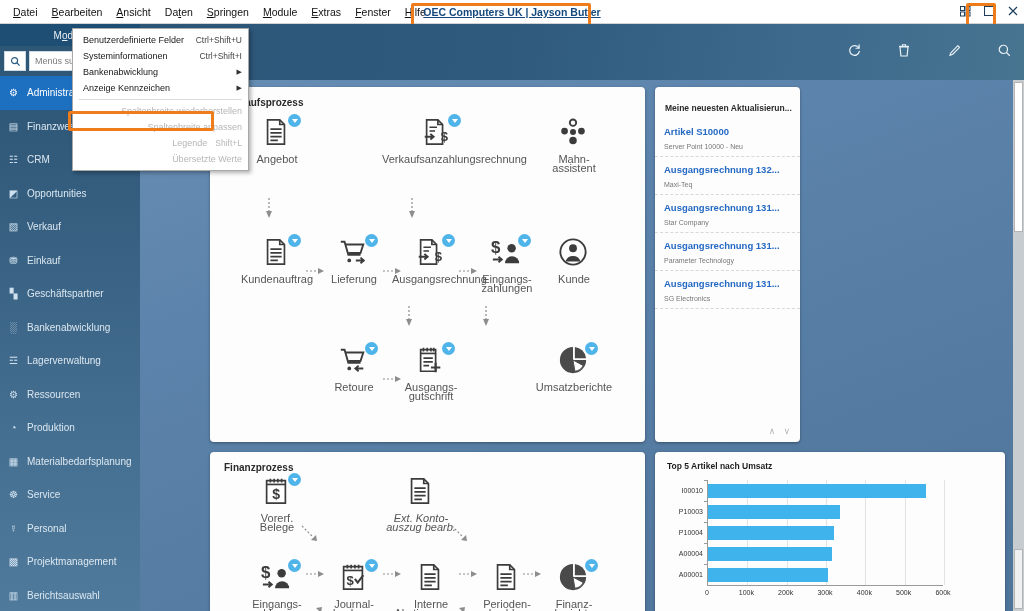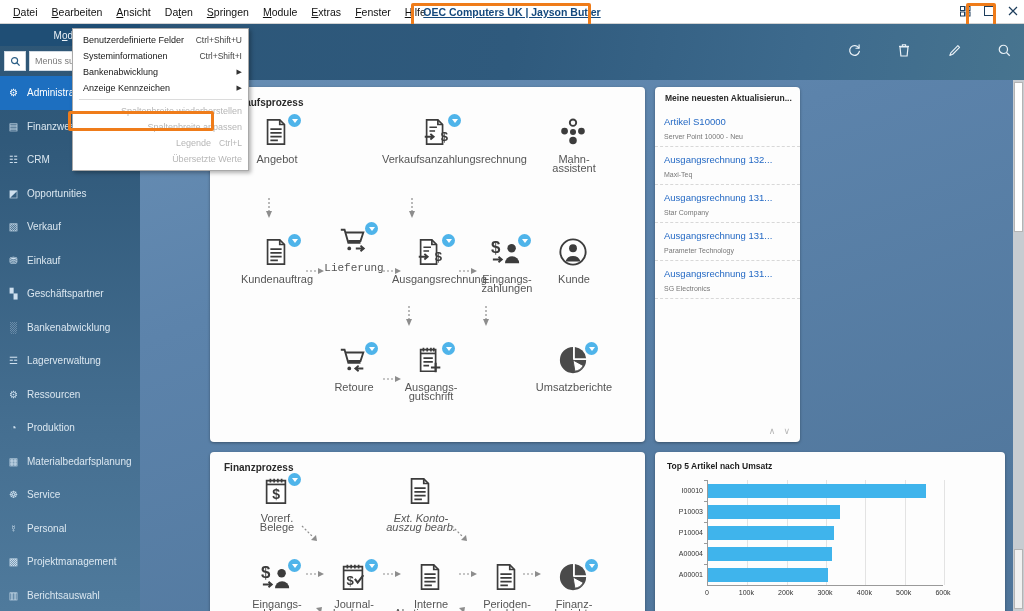--- a/index.html
+++ b/index.html
@@ -89,23 +89,23 @@
   .node .glyph svg{width:30px;height:30px;display:block;}
   .node .badge{
     position:absolute;right:-8px;top:-3px;width:13px;height:13px;border-radius:50%;
     background:#4fb4ea;display:flex;align-items:center;justify-content:center;
   }
   .node .badge::after{content:"";width:0;height:0;border-left:3px solid transparent;border-right:3px solid transparent;border-top:4px solid #ffffff;}
   .node .lbl{font-size:11px;color:#555;line-height:9px;margin-top:4px;}
   .arrow{position:absolute;color:#8d8d8d;font-size:11px;}
   .arrow svg{display:block;}
   
-  .upd-title{font-size:8.5px;color:#2a2a2a;font-weight:bold;padding:6px 0 0 10px;}
+  .upd-title{font-size:8.5px;color:#2a2a2a;font-weight:bold;padding:16px 0 0 10px;}
   .upd-item{padding:7px 9px 5px 9px;border-bottom:1px dashed #d8d8d8;}
-  .upd-item .u1{font-size:9.5px;color:#2469c4;font-weight:normal;line-height:12px;}
+  .upd-item .u1{font-size:9.5px;color:#2469c4;font-weight:bold;line-height:12px;}
   .upd-item .u2{font-size:7px;color:#777;margin-top:4px;line-height:9px;}
   .upd-nav{position:absolute;right:10px;bottom:6px;display:flex;gap:8px;color:#b6b6b6;font-size:9px;}
   
   .chart-title{font-size:8.5px;color:#1d1d1d;font-weight:bold;padding:9px 0 0 12px;}
   .plot{position:absolute;left:52px;top:28px;width:236px;height:105px;border-left:1px solid #9a9a9a;}
   .plot .grid{position:absolute;top:0;bottom:0;width:1px;background:#e3e3e3;}
   .plot .rowlbl{position:absolute;right:calc(100% + 5px);font-size:7px;color:#333;white-space:nowrap;}
   .plot .bar{position:absolute;height:14px;background:#3fb4ec;}
   .plot .tick{position:absolute;left:-4px;width:4px;height:1px;background:#9a9a9a;}
   .xaxis{position:absolute;left:52px;top:133px;width:236px;height:1px;background:#9a9a9a;}
@@ -305,21 +305,21 @@
                 <circle cx="7" cy="15" r="3.6" fill="#3c3c3c"></circle>
                 <circle cx="25" cy="15" r="3.6" fill="#3c3c3c"></circle>
                 <circle cx="16" cy="16" r="3.2" fill="#3c3c3c"></circle>
                 <circle cx="16" cy="25" r="4" fill="#3c3c3c"></circle>
               </svg></div><div class="lbl">Mahn-<br>assistent</div></div>
           <div class="node" style="left: 28px; top: 150px; width: 78px;"><div class="glyph"><svg viewBox="0 0 32 32">
                 <path d="M7 3 h13 l5 5 v21 h-18 z" fill="#fff" stroke="#3c3c3c" stroke-width="1.8"></path>
                 <path d="M20 3 v5 h5" fill="none" stroke="#3c3c3c" stroke-width="1.8"></path>
                 <path d="M10 13h12M10 17h12M10 21h12M10 25h8" stroke="#3c3c3c" stroke-width="1.8"></path>
               </svg><span class="badge"></span></div><div class="lbl">Kundenauftrag</div></div>
-          <div class="node" style="left: 105px; top: 138px; width: 78px; font-family: Liberation Mono, monospace;"><div class="glyph"><svg viewBox="0 0 32 32">
+          <div class="node" style="left: 105px; top: 150px; width: 78px;"><div class="glyph"><svg viewBox="0 0 32 32">
                 <path d="M3 5 h4 l4 14 h13" fill="none" stroke="#3c3c3c" stroke-width="2"></path>
                 <path d="M8 8 h19 l-3 9 h-13" fill="none" stroke="#3c3c3c" stroke-width="2"></path>
                 <circle cx="12" cy="25" r="2" fill="#3c3c3c"></circle>
                 <path d="M19 25 h8 M24 22 l3.5 3 l-3.5 3" fill="none" stroke="#3c3c3c" stroke-width="2"></path>
               </svg><span class="badge"></span></div><div class="lbl">Lieferung</div></div>
           <div class="node" style="left: 182px; top: 150px; width: 78px;"><div class="glyph"><svg viewBox="0 0 32 32">
                 <path d="M6 3 h12 l5 5 v21 h-17 z" fill="#fff" stroke="#3c3c3c" stroke-width="1.8"></path>
                 <path d="M18 3 v5 h5" fill="none" stroke="#3c3c3c" stroke-width="1.8"></path>
                 <path d="M9 11h8M9 15h6" stroke="#3c3c3c" stroke-width="1.7"></path>
                 <path d="M4 21 h9 M10 18 l3.5 3 l-3.5 3" fill="none" stroke="#3c3c3c" stroke-width="2"></path>
@@ -590,21 +590,21 @@
       </div>
       <div class="dd-sep"></div>
       <div class="dd-item disabled">
         <span class="dlabel">Spaltenbreite wiederherstellen</span>
       </div>
       <div class="dd-item disabled">
         <span class="dlabel">Spaltenbreite anpassen</span>
       </div>
       <div class="dd-item disabled">
         <span class="dlabel">Legende</span>
-        <span class="dshort">Ctrl+L</span>
+        <span class="dshort">Shift+L</span>
       </div>
       <div class="dd-item disabled">
         <span class="dlabel">Übersetzte Werte</span>
       </div>
     </div>
   <div class="hl-menu"></div>
 
 </div>
 
 </body></html>

